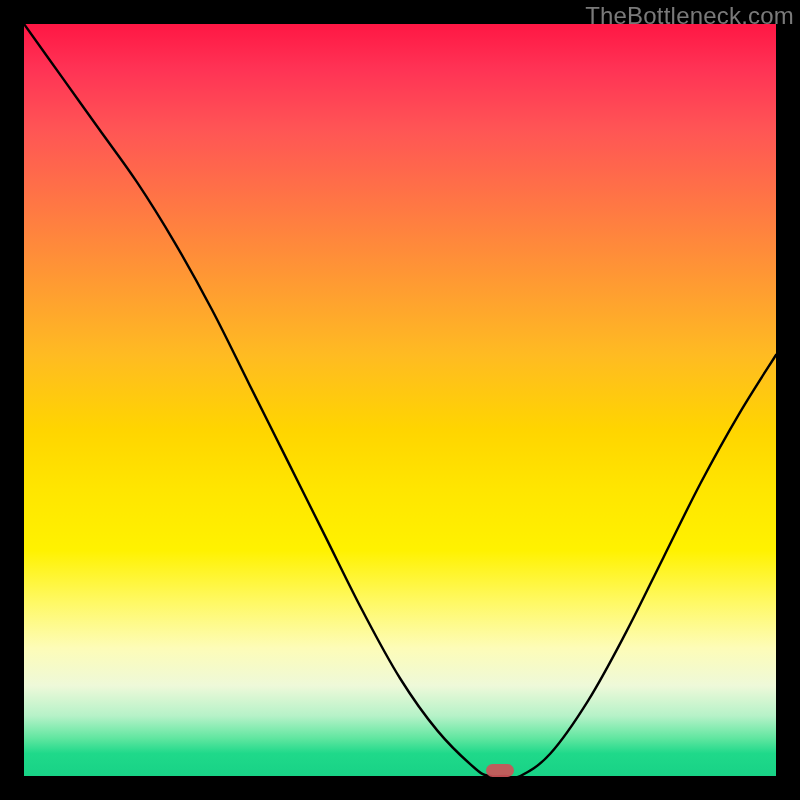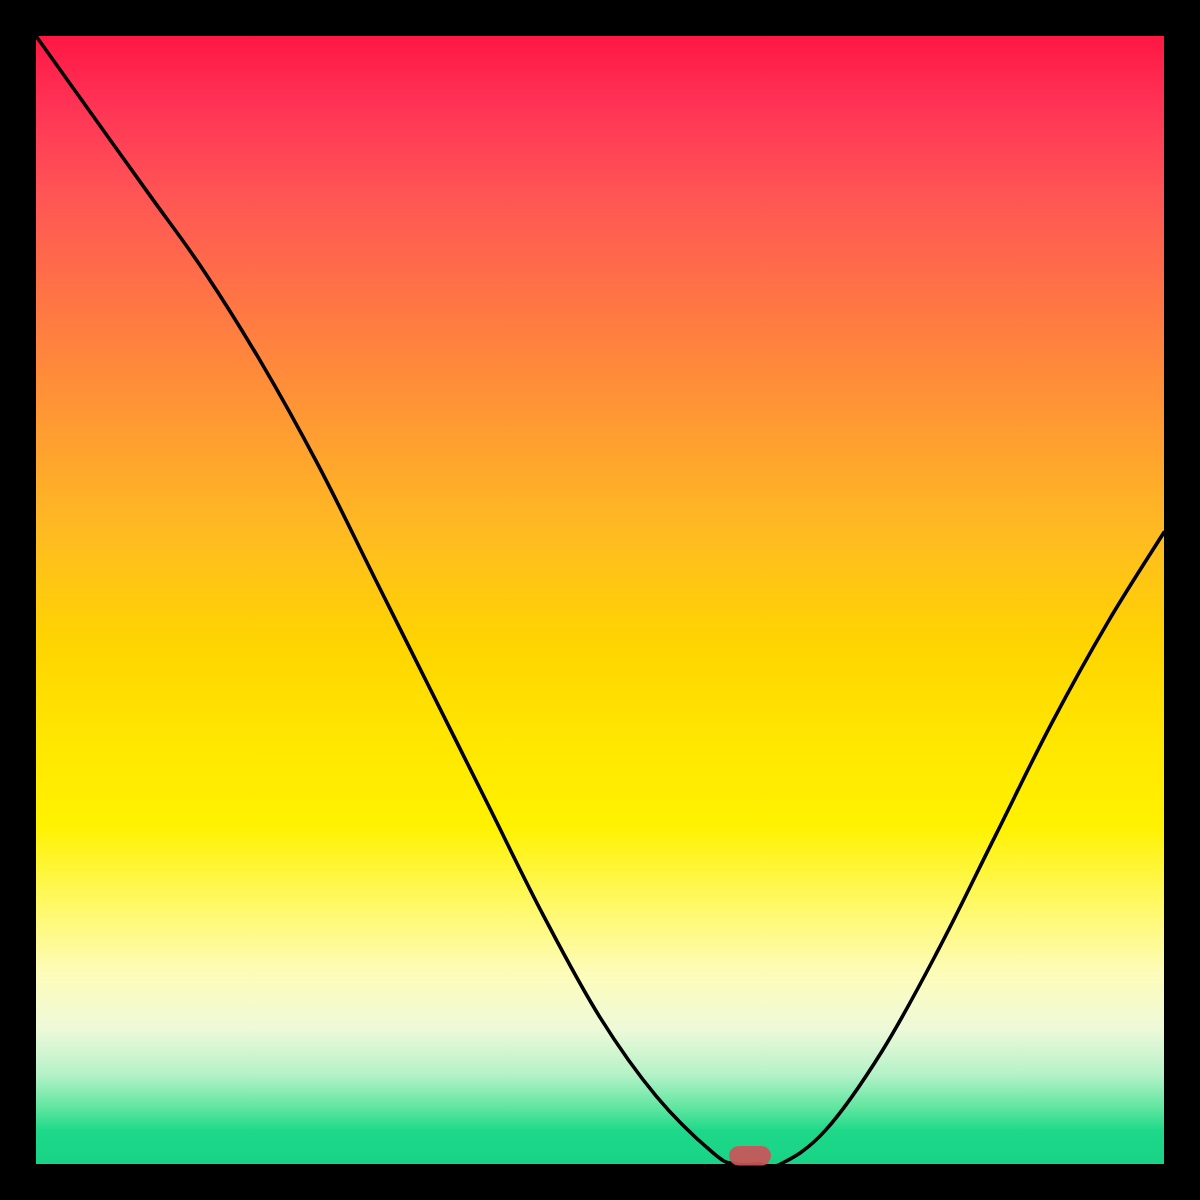--- a/index.html
+++ b/index.html
@@ -77,13 +77,14 @@
 
 <div class="frame">
   <div class="plot"></div>
 
   <svg class="curve" viewBox="0 0 752 752" preserveAspectRatio="none">
     <path id="curve-path" fill="none" stroke="#000" stroke-width="2.4" stroke-linecap="round" d="M 0.00 0.00 C 6.77 9.48, 24.06 33.69, 37.60 52.64 C 51.14 71.59, 61.66 86.33, 75.20 105.28 C 88.74 124.23, 99.26 137.62, 112.80 157.92 C 126.34 178.22, 136.86 195.07, 150.40 218.08 C 163.94 241.09, 174.46 260.04, 188.00 285.76 C 201.54 311.48, 212.06 333.89, 225.60 360.96 C 239.14 388.03, 249.66 409.09, 263.20 436.16 C 276.74 463.23, 287.26 484.29, 300.80 511.36 C 314.34 538.43, 324.86 560.84, 338.40 586.56 C 351.94 612.28, 362.46 632.58, 376.00 654.24 C 389.54 675.90, 400.06 690.64, 413.60 706.88 C 427.14 723.12, 441.72 736.36, 451.20 744.48 C 460.68 752.60, 460.83 750.65, 466.24 752.00 C 471.65 753.35, 475.87 752.00, 481.28 752.00 C 486.69 752.00, 488.20 756.06, 496.32 752.00 C 504.44 747.94, 514.22 742.98, 526.40 729.44 C 538.58 715.90, 550.46 698.46, 564.00 676.80 C 577.54 655.14, 588.06 634.84, 601.60 609.12 C 615.14 583.40, 625.66 560.99, 639.20 533.92 C 652.74 506.85, 663.26 484.44, 676.80 458.72 C 690.34 433.00, 700.86 414.05, 714.40 391.04 C 727.94 368.03, 745.23 341.71, 752.00 330.88"></path>
   </svg>
 
   <div class="marker" id="marker-dot" style="left: 486.016px; top: 764.488px;"></div>
 
+  <div class="watermark">TheBottleneck.com</div>
 </div>
 
 </body></html>

